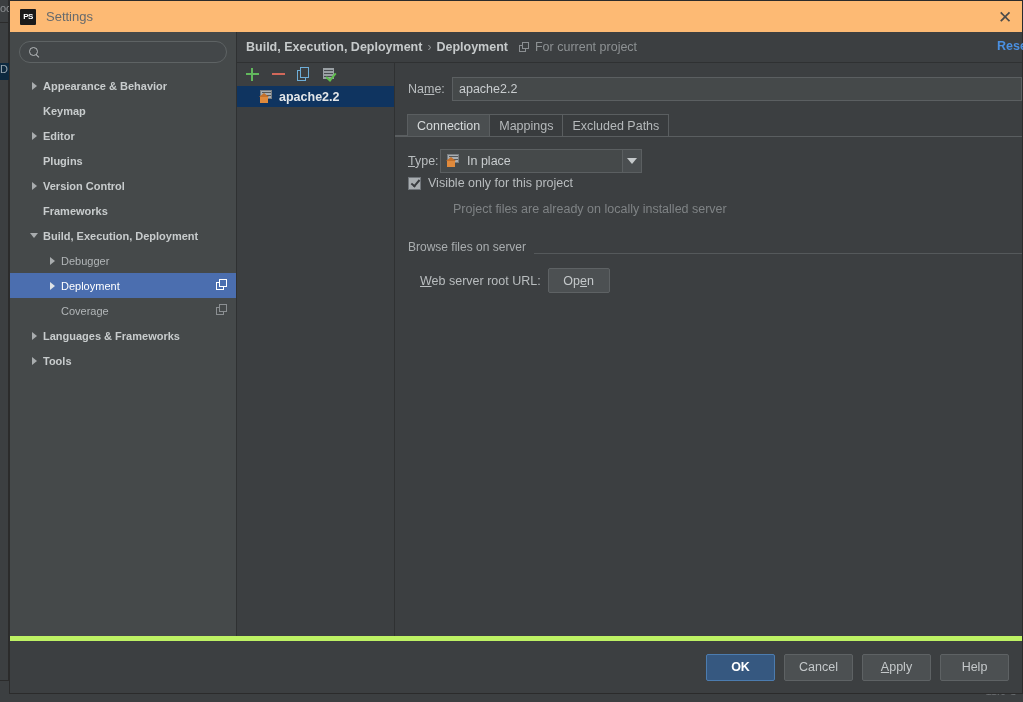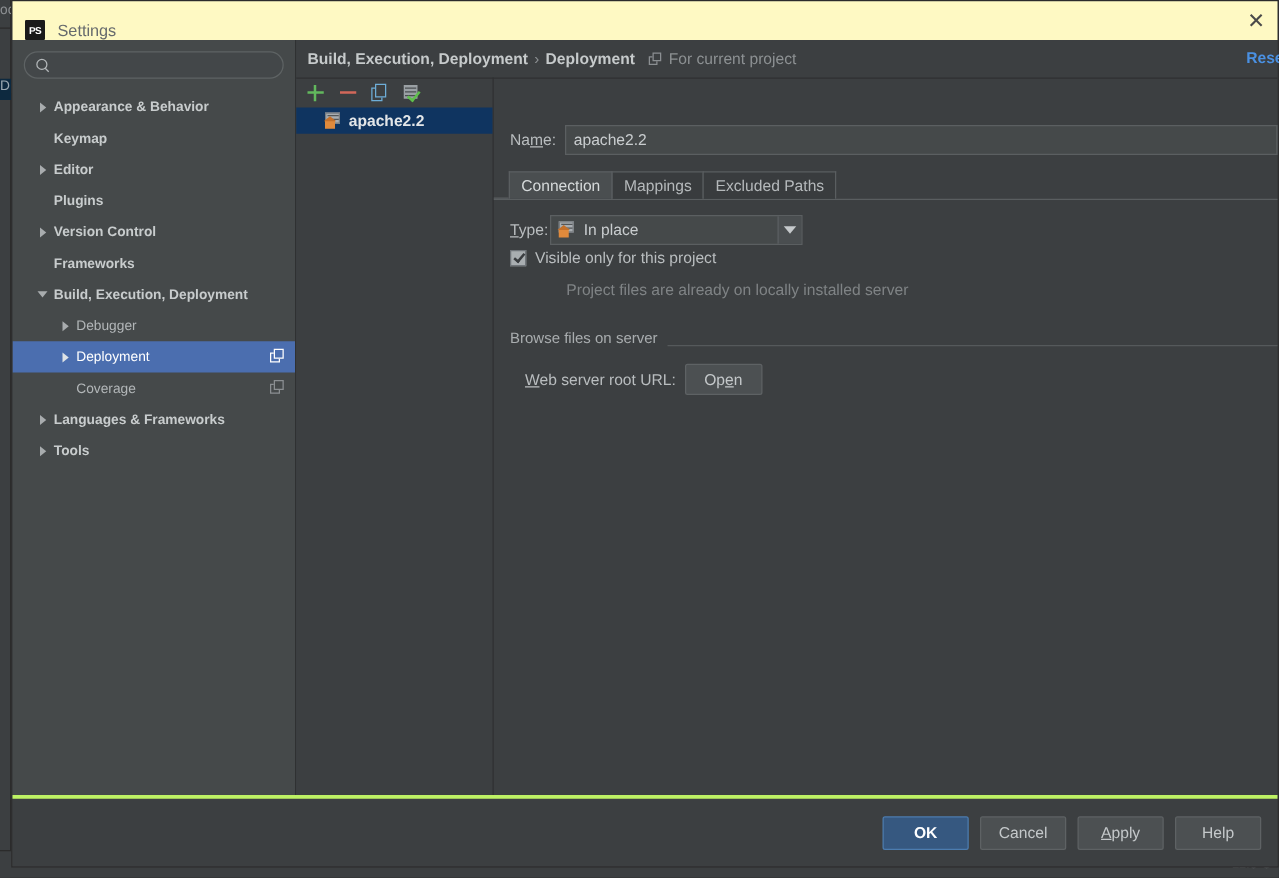--- a/index.html
+++ b/index.html
@@ -65,22 +65,22 @@
     position: absolute; left: 9px; top: 0;
     width: 1014px; height: 694px;
     background: #3c3f41;
     border: 1px solid #2b2b2b;
     display: flex; flex-direction: column;
   }
 
   
   #titlebar {
     height: 31px; flex: 0 0 31px;
-    background: #fef9c3;
-    display: flex; align-items: flex-end;
+    background: #fdba74;
+    display: flex; align-items: center;
     padding: 0 8px 0 10px;
     position: relative;
   }
   #titlebar .app-icon {
     width: 16px; height: 16px;
     background: #1a1a1a; color: #fff;
     font-size: 8px; font-weight: bold;
     display: flex; align-items: center; justify-content: center;
     letter-spacing: -0.5px;
     border-radius: 1px;
@@ -306,21 +306,21 @@
     border-bottom: 4px solid #c4702a;
   }
 
   
   #form-col {
     flex: 1 1 auto; min-width: 0;
     border-top: 1px solid #2f3132;
     padding: 14px 0 0 0;
     display: flex; flex-direction: column;
   }
-  .form-row { display: flex; align-items: center; padding: 0 0 0 13px; margin-top: 23px; }
+  .form-row { display: flex; align-items: center; padding: 0 0 0 13px; }
   .form-label { font-size: 12.5px; color: #b9bdbf; }
   .mn { text-decoration: underline; }
   .text-field {
     height: 24px;
     background: #45494a;
     border: 1px solid #5b5f61;
     color: #c9cdcf;
     font-size: 12.5px;
     font-family: "Liberation Sans", sans-serif;
     padding: 0 6px;
@@ -433,21 +433,21 @@
     cursor: pointer;
   }
   .btn.default {
     background: #365880; border-color: #4c7caf;
     color: #ffffff; font-weight: bold;
   }
 
   
   #dialog-footer {
     flex: 0 0 57px; height: 57px;
-    border-top: 3px solid #bef264;
+    border-top: 5px solid #bef264;
     display: flex; align-items: center; justify-content: flex-end;
     gap: 9px; padding-right: 13px;
     background: #3c3f41;
   }
   #dialog-footer .btn { min-width: 69px; height: 27px; }
 </style>
 </head>
 <body>
 
 <div id="ide-backdrop">

